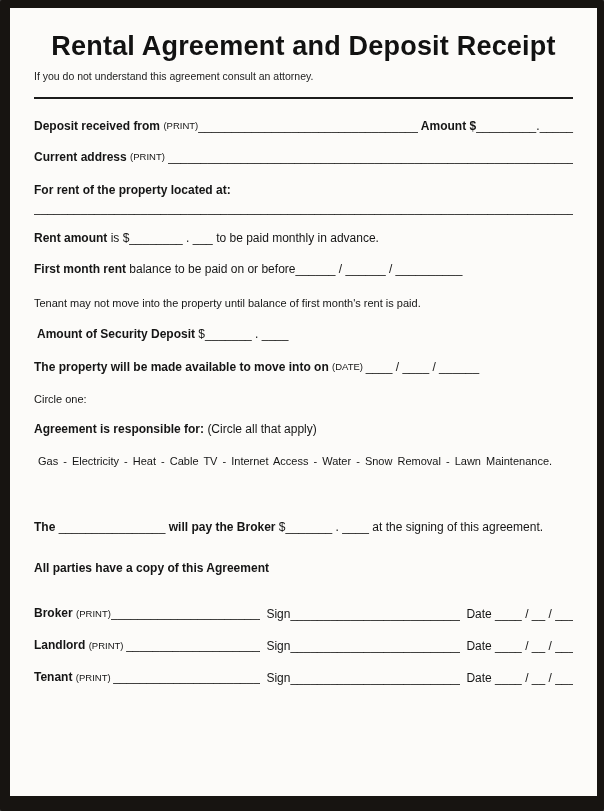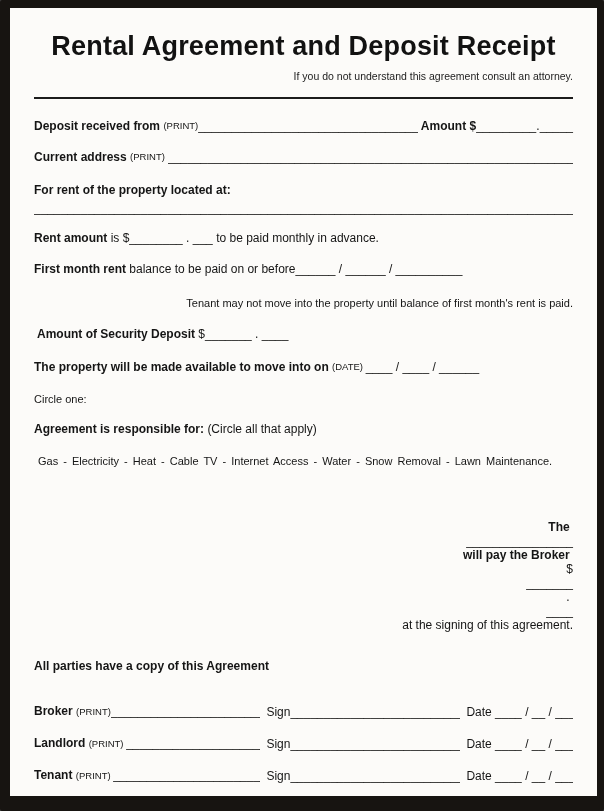--- a/index.html
+++ b/index.html
@@ -15,43 +15,43 @@
     box-sizing:border-box;width:100%;height:100%;
     padding:10px 24px 0 24px;
     font-family:"Liberation Sans",sans-serif;
     color:#1a1a1a;
   }
   .title{
     margin:12px 0 8px 0;
     font-size:27px;line-height:32px;font-weight:bold;
     text-align:center;color:#121212;letter-spacing:.2px;
   }
-  .subtitle{margin-top:6px;font-size:10.5px;line-height:13px;text-align:right;color:#222;}
+  .subtitle{margin-top:6px;font-size:10.5px;line-height:13px;text-align:left;color:#222;}
   .rule{margin-top:14px;border-top:2px solid #1c1c1c;height:0;}
   .line{font-size:12px;line-height:14px;color:#151515;}
-  .flexline{display:flex;align-items:flex-end;}
+  .flexline{display:flex;align-items:flex-start;}
   .part{white-space:pre;}
   .b{font-weight:bold;}
   .pr{font-size:9.5px;white-space:pre;}
   .fill{flex:1 1 auto;overflow:hidden;white-space:pre;}
   .sm{font-size:11px;line-height:13px;}
   .l-deposit{margin-top:20px;}
   .l-address{margin-top:17px;}
   .l-forrent{margin-top:19px;}
   .l-underline{margin-top:4px;height:14px;}
   .l-rent{margin-top:16px;}
   .l-firstmonth{margin-top:17px;}
-  .l-note{margin-top:21px;text-align:right;}
+  .l-note{margin-top:21px;}
   .l-security{margin-top:15px;font-size:11.5px;line-height:16px;padding-left:3px;}
   .l-secamount{margin-top:17px;padding-left:3px;}
   .l-available{margin-top:19px;}
   .l-circle{margin-top:19px;}
   .l-responsible{margin-top:16px;}
   .l-utilities{margin-top:19px;padding-left:4px;word-spacing:2px;white-space:pre-wrap;}
-  .l-brokerpay{margin-top:52px;flex-direction:column;}
+  .l-brokerpay{margin-top:52px;}
   .l-allparties{margin-top:27px;}
   .sigrow{display:flex;align-items:flex-end;margin-top:17px;}
   .sigrow-first{margin-top:31px;}
   .sigleft{display:flex;align-items:baseline;flex:0 0 42%;overflow:hidden;}
   .sigmid{display:flex;align-items:baseline;flex:0 0 36%;overflow:hidden;padding-left:6px;}
   .sigright{display:flex;align-items:baseline;flex:1 1 auto;overflow:hidden;padding-left:6px;}
 </style>
 </head>
 <body>
 

